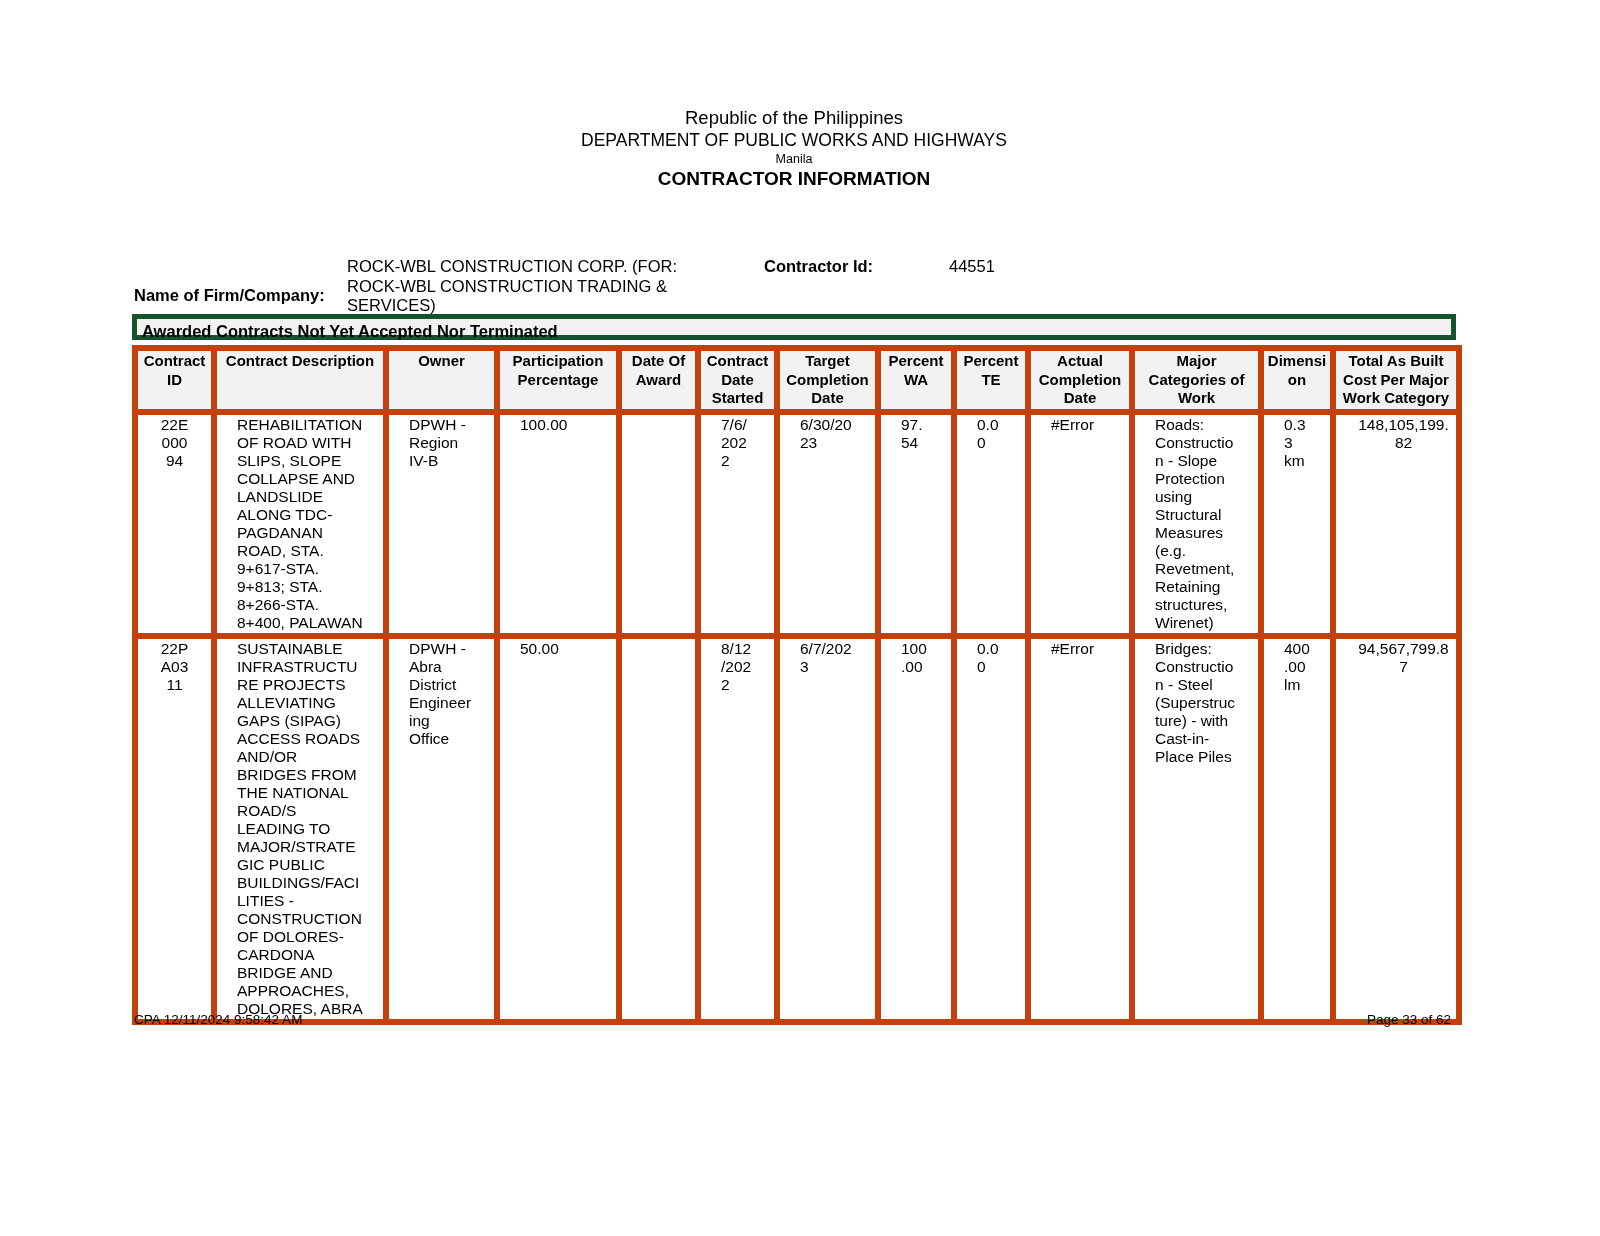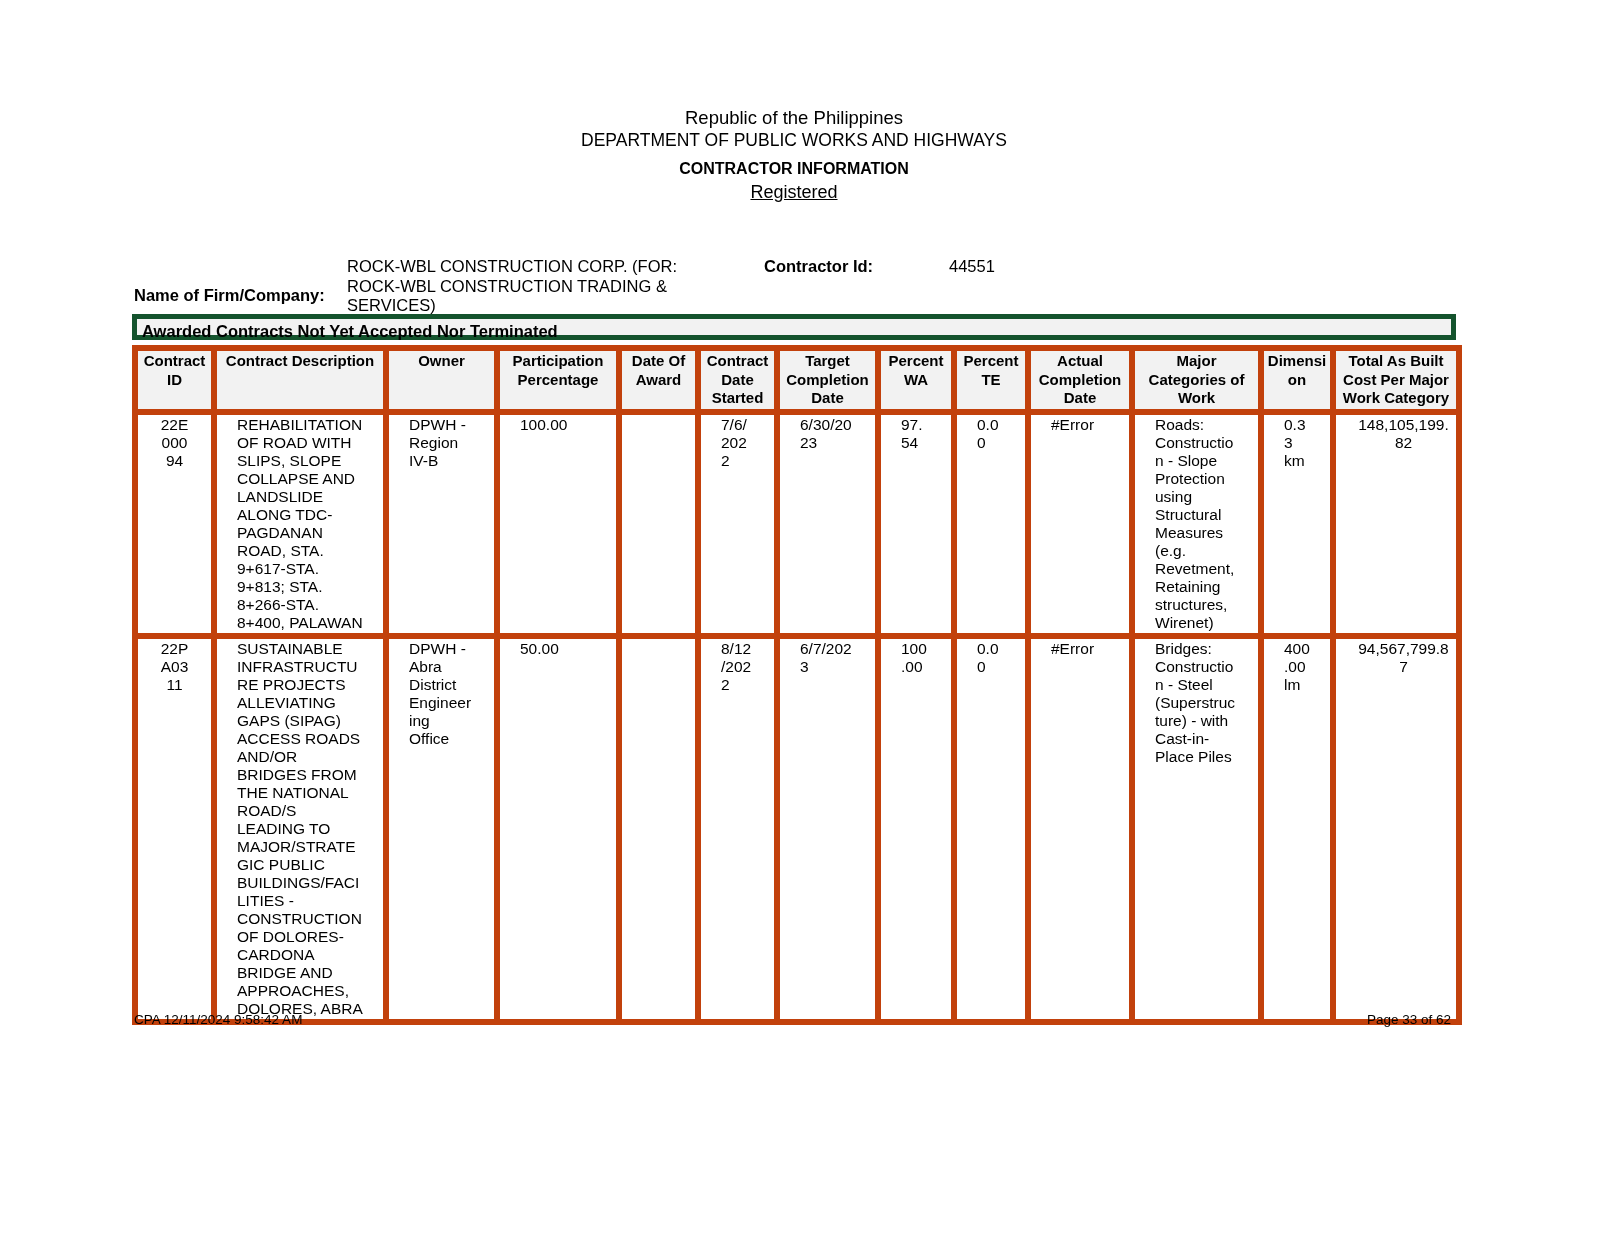--- a/index.html
+++ b/index.html
@@ -26,21 +26,21 @@
   .doc-header {
     position: absolute;
     top: 106px;
     left: 0;
     width: 100%;
     text-align: center;
   }
   .h-republic   { font-size: 18.5px; line-height: 23px; }
   .h-department { font-size: 17.5px; line-height: 22px; }
   .h-city       { font-size: 12.5px; line-height: 16px; }
-  .h-title      { font-size: 16px;   line-height: 23px; font-weight: bold; margin-top: 6px; }
+  .h-title      { font-size: 19px;   line-height: 23px; font-weight: bold; margin-top: 0; }
   .h-status     { font-size: 18px;   line-height: 22px; text-decoration: underline; margin-top: 1px; }
   
   .firm-row {
     position: absolute;
     top: 256px;
     left: 0;
     width: 100%;
     height: 58px;
     overflow: hidden;
     font-size: 16.5px;
@@ -113,22 +113,22 @@
 </style>
 </head>
 <body>
 
 <div class="page">
   <div class="content">
 
     <div class="doc-header">
       <div class="h-republic">Republic of the Philippines</div>
       <div class="h-department">DEPARTMENT OF PUBLIC WORKS AND HIGHWAYS</div>
+      <div class="h-city">Manila</div>
       <div class="h-title">CONTRACTOR INFORMATION</div>
-      <div class="h-status">Registered</div>
     </div>
 
     <div class="firm-row">
       <div class="firm-label">Name of Firm/Company:</div>
       <div class="firm-value">ROCK-WBL CONSTRUCTION CORP. (FOR: ROCK-WBL CONSTRUCTION TRADING &amp; SERVICES)</div>
       <div class="cid-label">Contractor Id:</div>
       <div class="cid-value">44551</div>
     </div>
 
     <div class="section-bar">Awarded Contracts Not Yet Accepted Nor Terminated</div>

